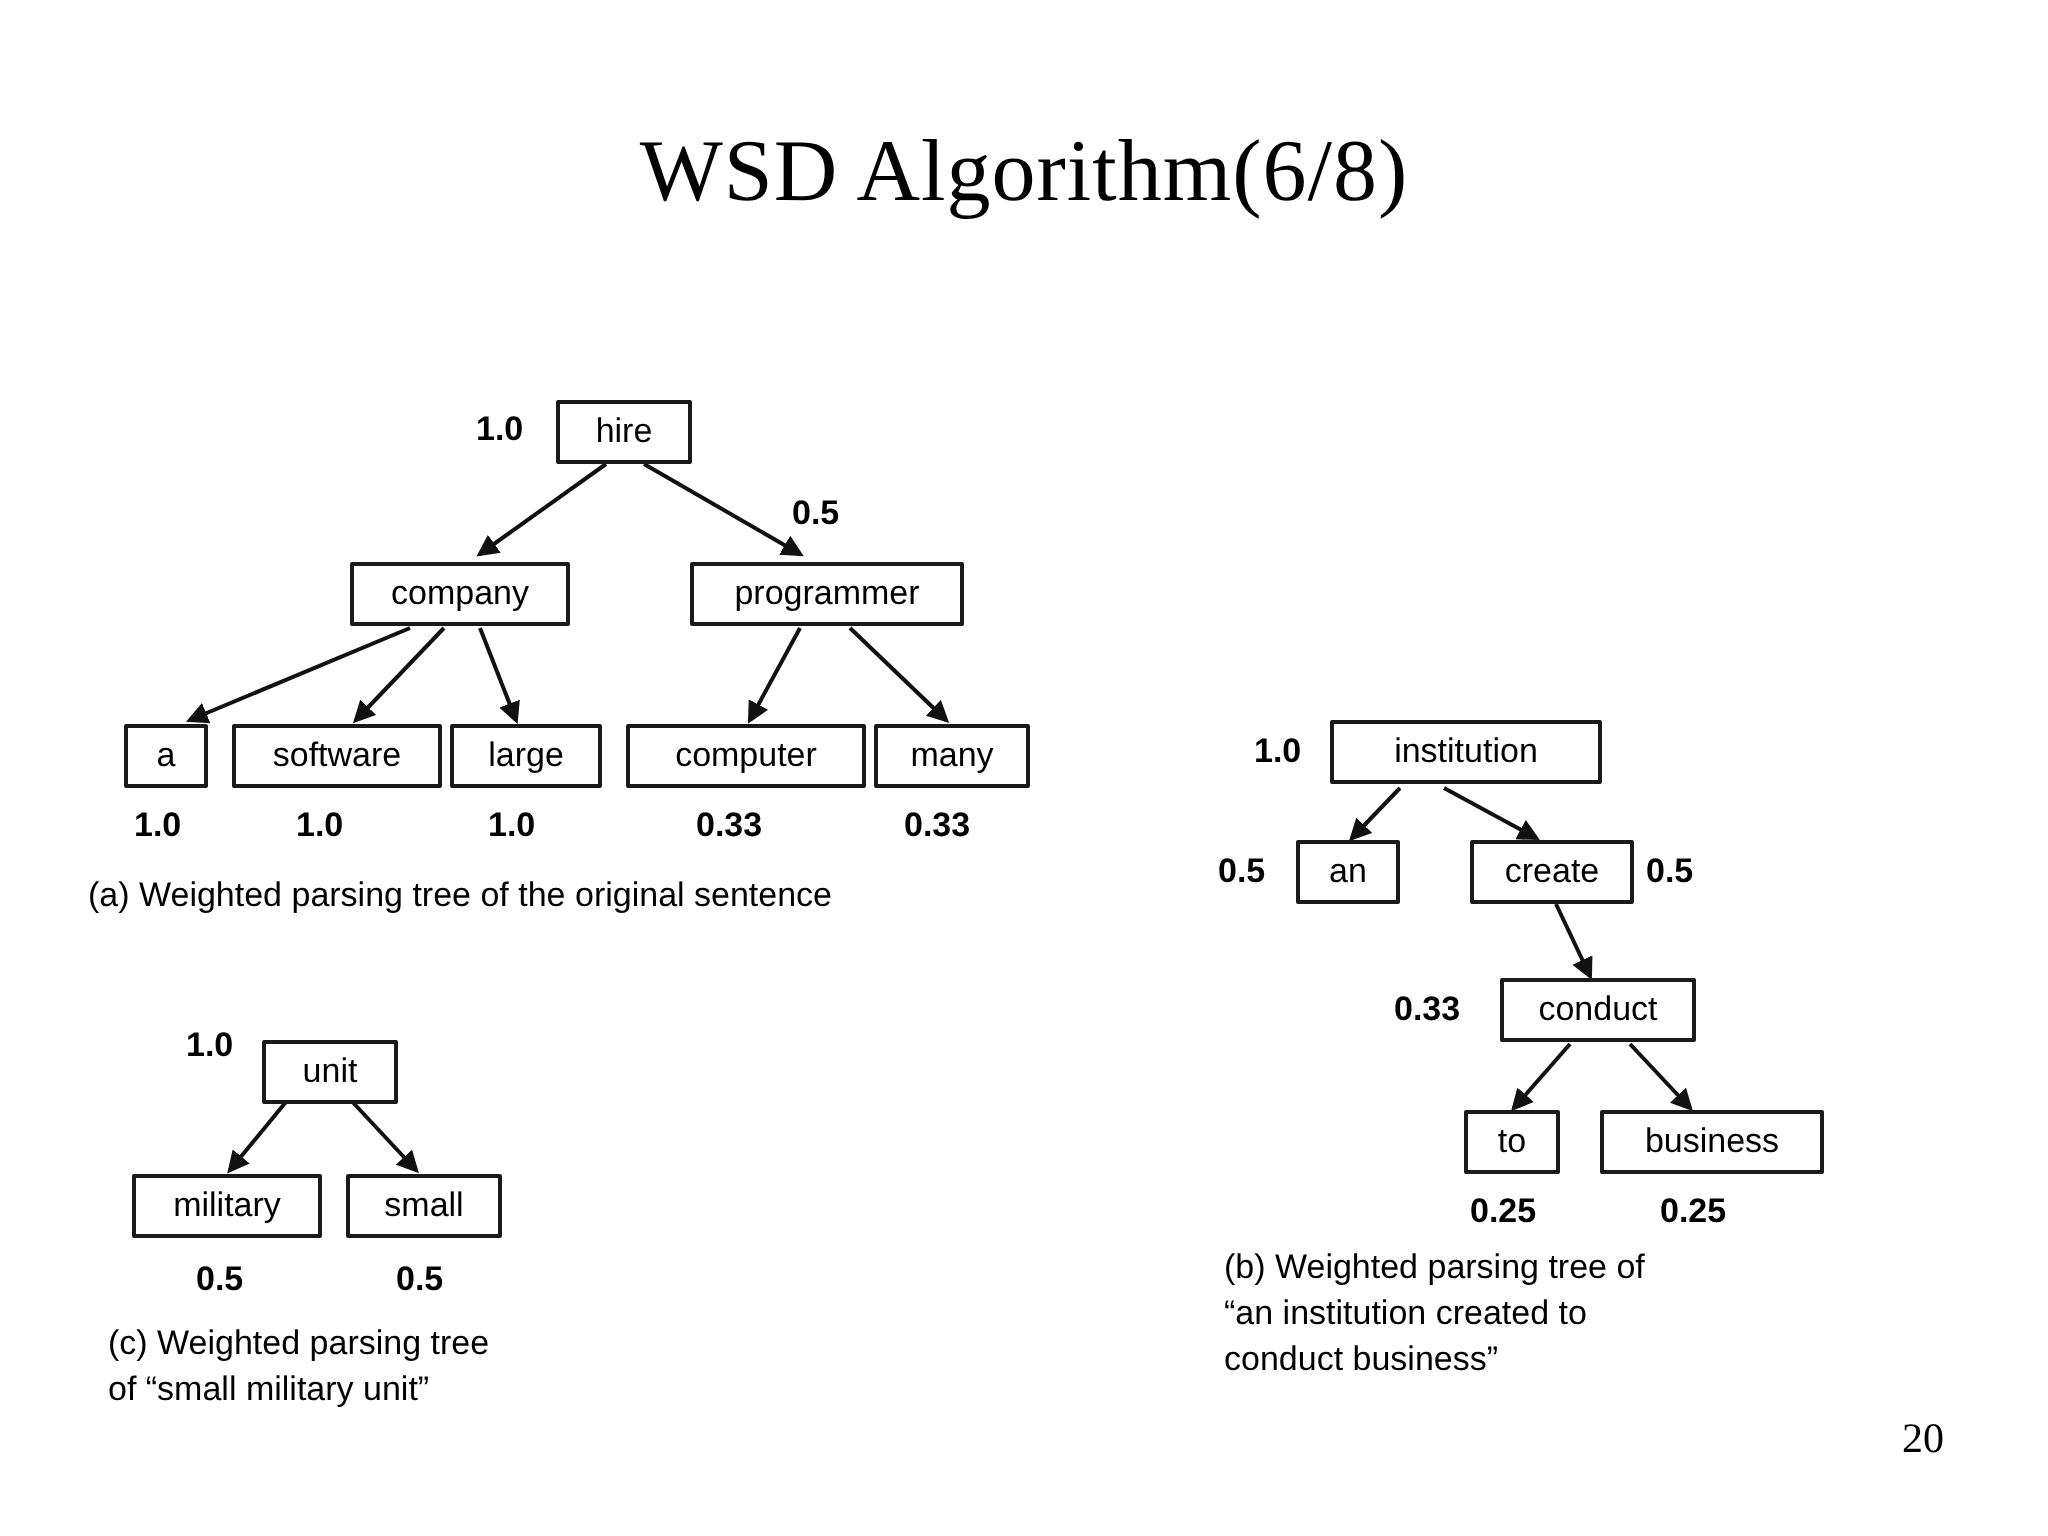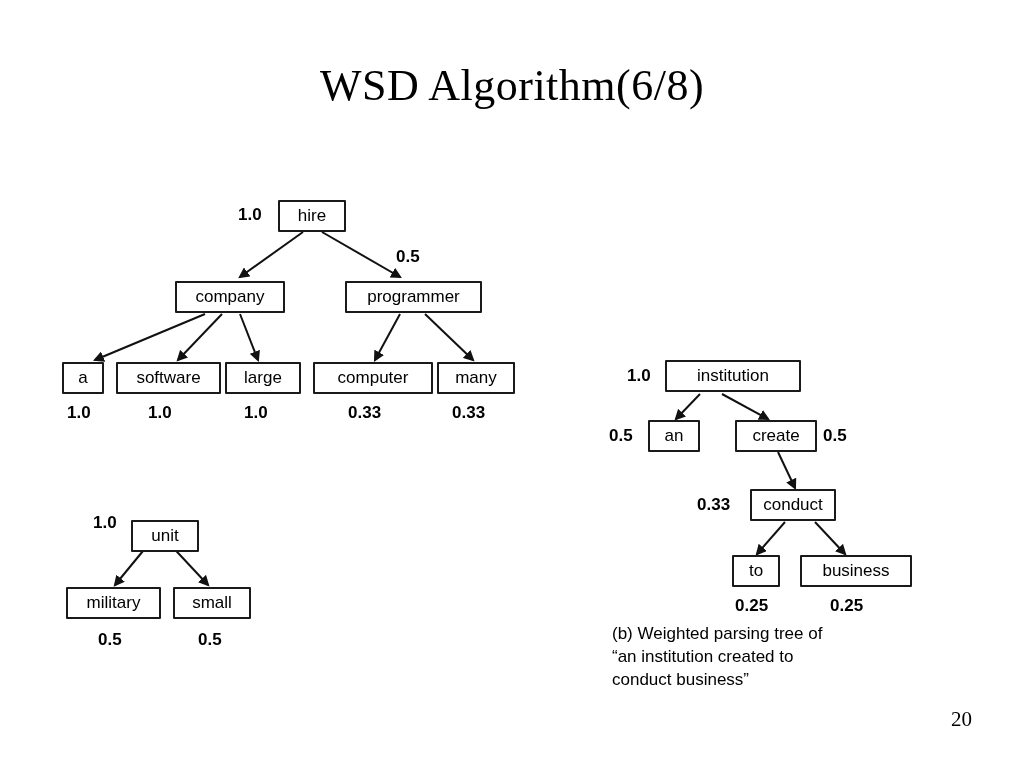--- a/index.html
+++ b/index.html
@@ -134,31 +134,32 @@
   <div class="node" style="left:225px; top:362px; width:76px;">large</div>
   <div class="node" style="left:313px; top:362px; width:120px;">computer</div>
   <div class="node" style="left:437px; top:362px; width:78px;">many</div>
 
   <div class="wt" style="left:67px; top:403px;">1.0</div>
   <div class="wt" style="left:148px; top:403px;">1.0</div>
   <div class="wt" style="left:244px; top:403px;">1.0</div>
   <div class="wt" style="left:348px; top:403px;">0.33</div>
   <div class="wt" style="left:452px; top:403px;">0.33</div>
 
+  <div class="caption" style="left:44px; top:436px;">(a) Weighted parsing tree of  the original sentence</div>
 
   <div class="node" style="left:665px; top:360px; width:136px;">institution</div>
   <div class="wt" style="left:627px; top:366px;">1.0</div>
 
   <div class="node" style="left:648px; top:420px; width:52px;">an</div>
   <div class="wt" style="left:609px; top:426px;">0.5</div>
 
   <div class="node" style="left:735px; top:420px; width:82px;">create</div>
   <div class="wt" style="left:823px; top:426px;">0.5</div>
 
-  <div class="node" style="left:750px; top:489px; width:86px;">conduct</div>
+  <div class="node" style="left:750px; top:489px; width:98px;">conduct</div>
   <div class="wt" style="left:697px; top:495px;">0.33</div>
 
   <div class="node" style="left:732px; top:555px; width:48px;text-align:center;">to</div>
   <div class="node" style="left:800px; top:555px; width:112px;">business</div>
 
   <div class="wt" style="left:735px; top:596px;">0.25</div>
   <div class="wt" style="left:830px; top:596px;">0.25</div>
 
   <div class="caption" style="left:612px; top:622px;">(b) Weighted parsing tree of
 “an institution created to
@@ -166,16 +167,18 @@
 
   <div class="node" style="left:131px; top:508px; width:68px;margin-top:12px;">unit</div>
   <div class="wt" style="left:93px; top:513px;">1.0</div>
 
   <div class="node" style="left:66px; top:587px; width:95px;">military</div>
   <div class="node" style="left:173px; top:587px; width:78px;">small</div>
 
   <div class="wt" style="left:98px; top:630px;">0.5</div>
   <div class="wt" style="left:198px; top:630px;">0.5</div>
 
+  <div class="caption" style="left:54px; top:660px;">(c) Weighted parsing tree
+of  “small military unit”</div>
 
   <div id="page-number">20</div>
 
 </div>
 
 </body></html>

